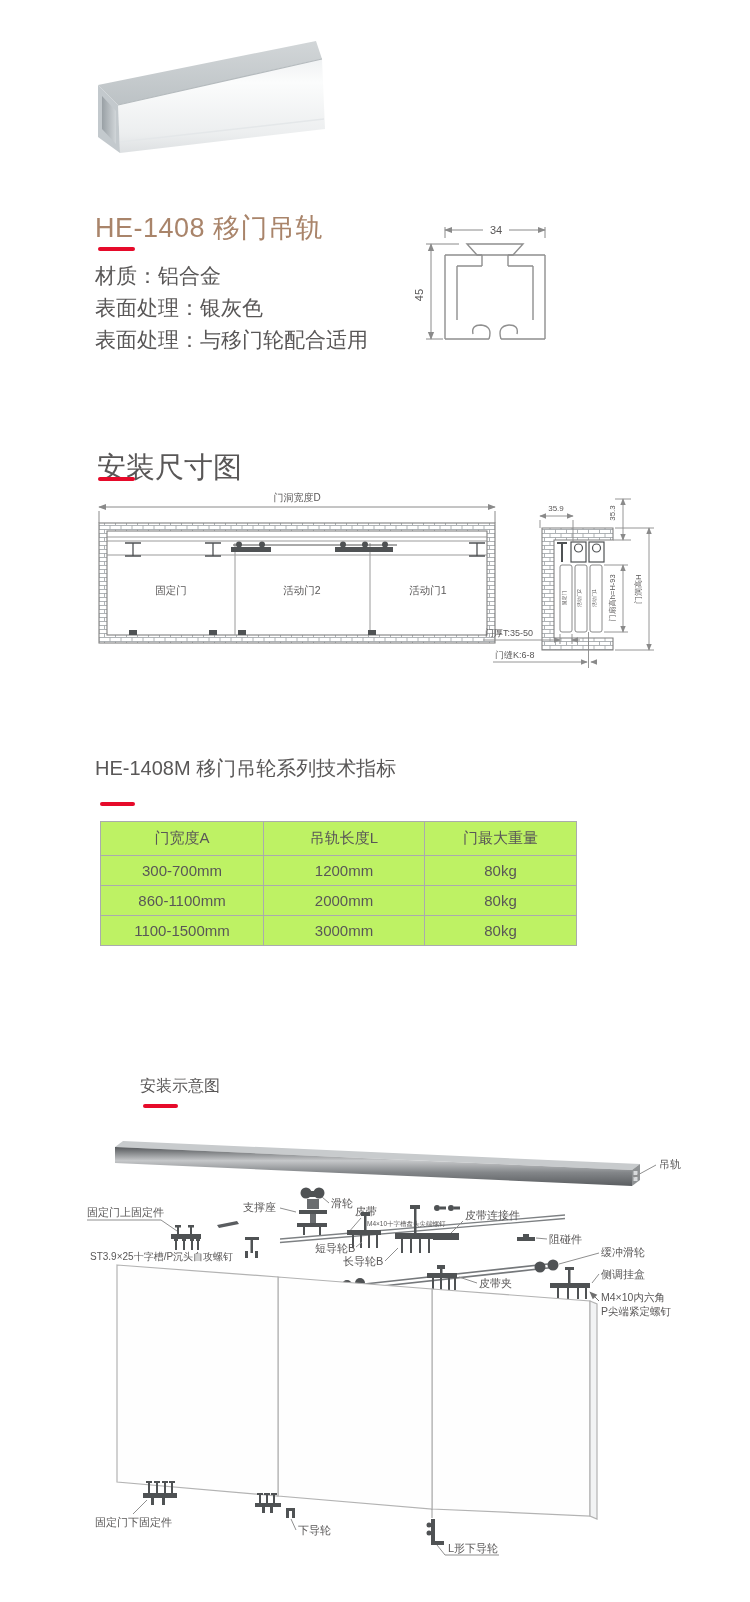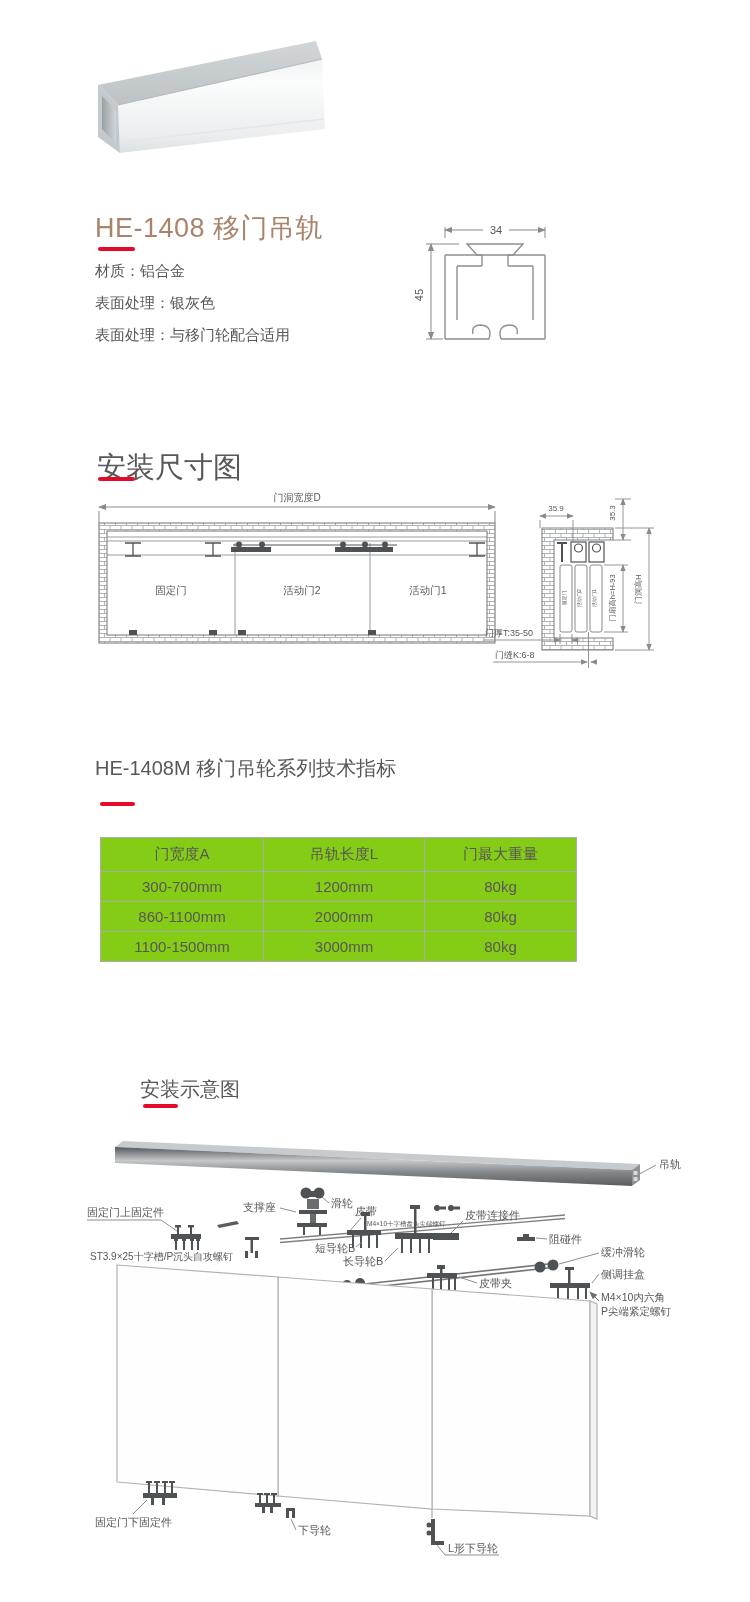--- a/index.html
+++ b/index.html
@@ -1,23 +1,23 @@
 <!DOCTYPE html>
 <html><head>
 <meta charset="utf-8">
 <style>
   html,body{margin:0;padding:0;background:#ffffff;}
   .page{position:relative;width:750px;height:1602px;background:#ffffff;overflow:hidden;
         font-family:"Liberation Sans","DejaVu Sans",sans-serif;color:#595757;}
   .abs{position:absolute;}
   .h1{font-size:27px;font-weight:500;color:#a9846a;letter-spacing:0.5px;}
   .redbar{position:absolute;width:37px;height:4px;background:#e60a2a;border-radius:2px;}
-  .spec{font-size:15px;color:#595757;}
+  .spec{font-size:21px;color:#595757;}
   .sec{font-size:29px;color:#595757;}
-  table.spec-table{border-collapse:collapse;table-layout:fixed;width:476px;background:#84cc16;margin-top:16px;}
+  table.spec-table{border-collapse:collapse;table-layout:fixed;width:476px;background:#bef264;}
   .spec-table th,.spec-table td{border:1px solid #aaabad;font-weight:400;font-size:15px;
         color:#595757;text-align:center;padding:0;}
   .spec-table th{height:33px;}
   .spec-table td{height:29px;}
   svg text{fill:#595757;font-family:"Liberation Sans","DejaVu Sans",sans-serif;}
 </style>
 </head>
 <body>
 
 <div class="page">
@@ -227,21 +227,21 @@
         <td>80kg</td>
       </tr>
       <tr>
         <td>1100-1500mm</td>
         <td>3000mm</td>
         <td>80kg</td>
       </tr>
     </tbody>
   </table>
 
-  <div class="abs sec" style="left:140px;top:1076px;font-size:20px;">安装示意图</div>
+  <div class="abs sec" style="left:140px;top:1076px;font-size:16px;">安装示意图</div>
   <div class="redbar" style="left:143px;top:1104px;width:35px;"></div>
 
   <svg class="abs" style="left:85px;top:1115px;" width="600" height="475" viewBox="0 0 600 475">
     <defs>
       <linearGradient id="rg" x1="0" y1="0" x2="0" y2="1">
         <stop offset="0" stop-color="#55585b"></stop>
           <stop offset="0.35" stop-color="#c6c8ca"></stop>
         <stop offset="0.65" stop-color="#84878a"></stop>
           <stop offset="1" stop-color="#5a5d60"></stop>
       </linearGradient>

